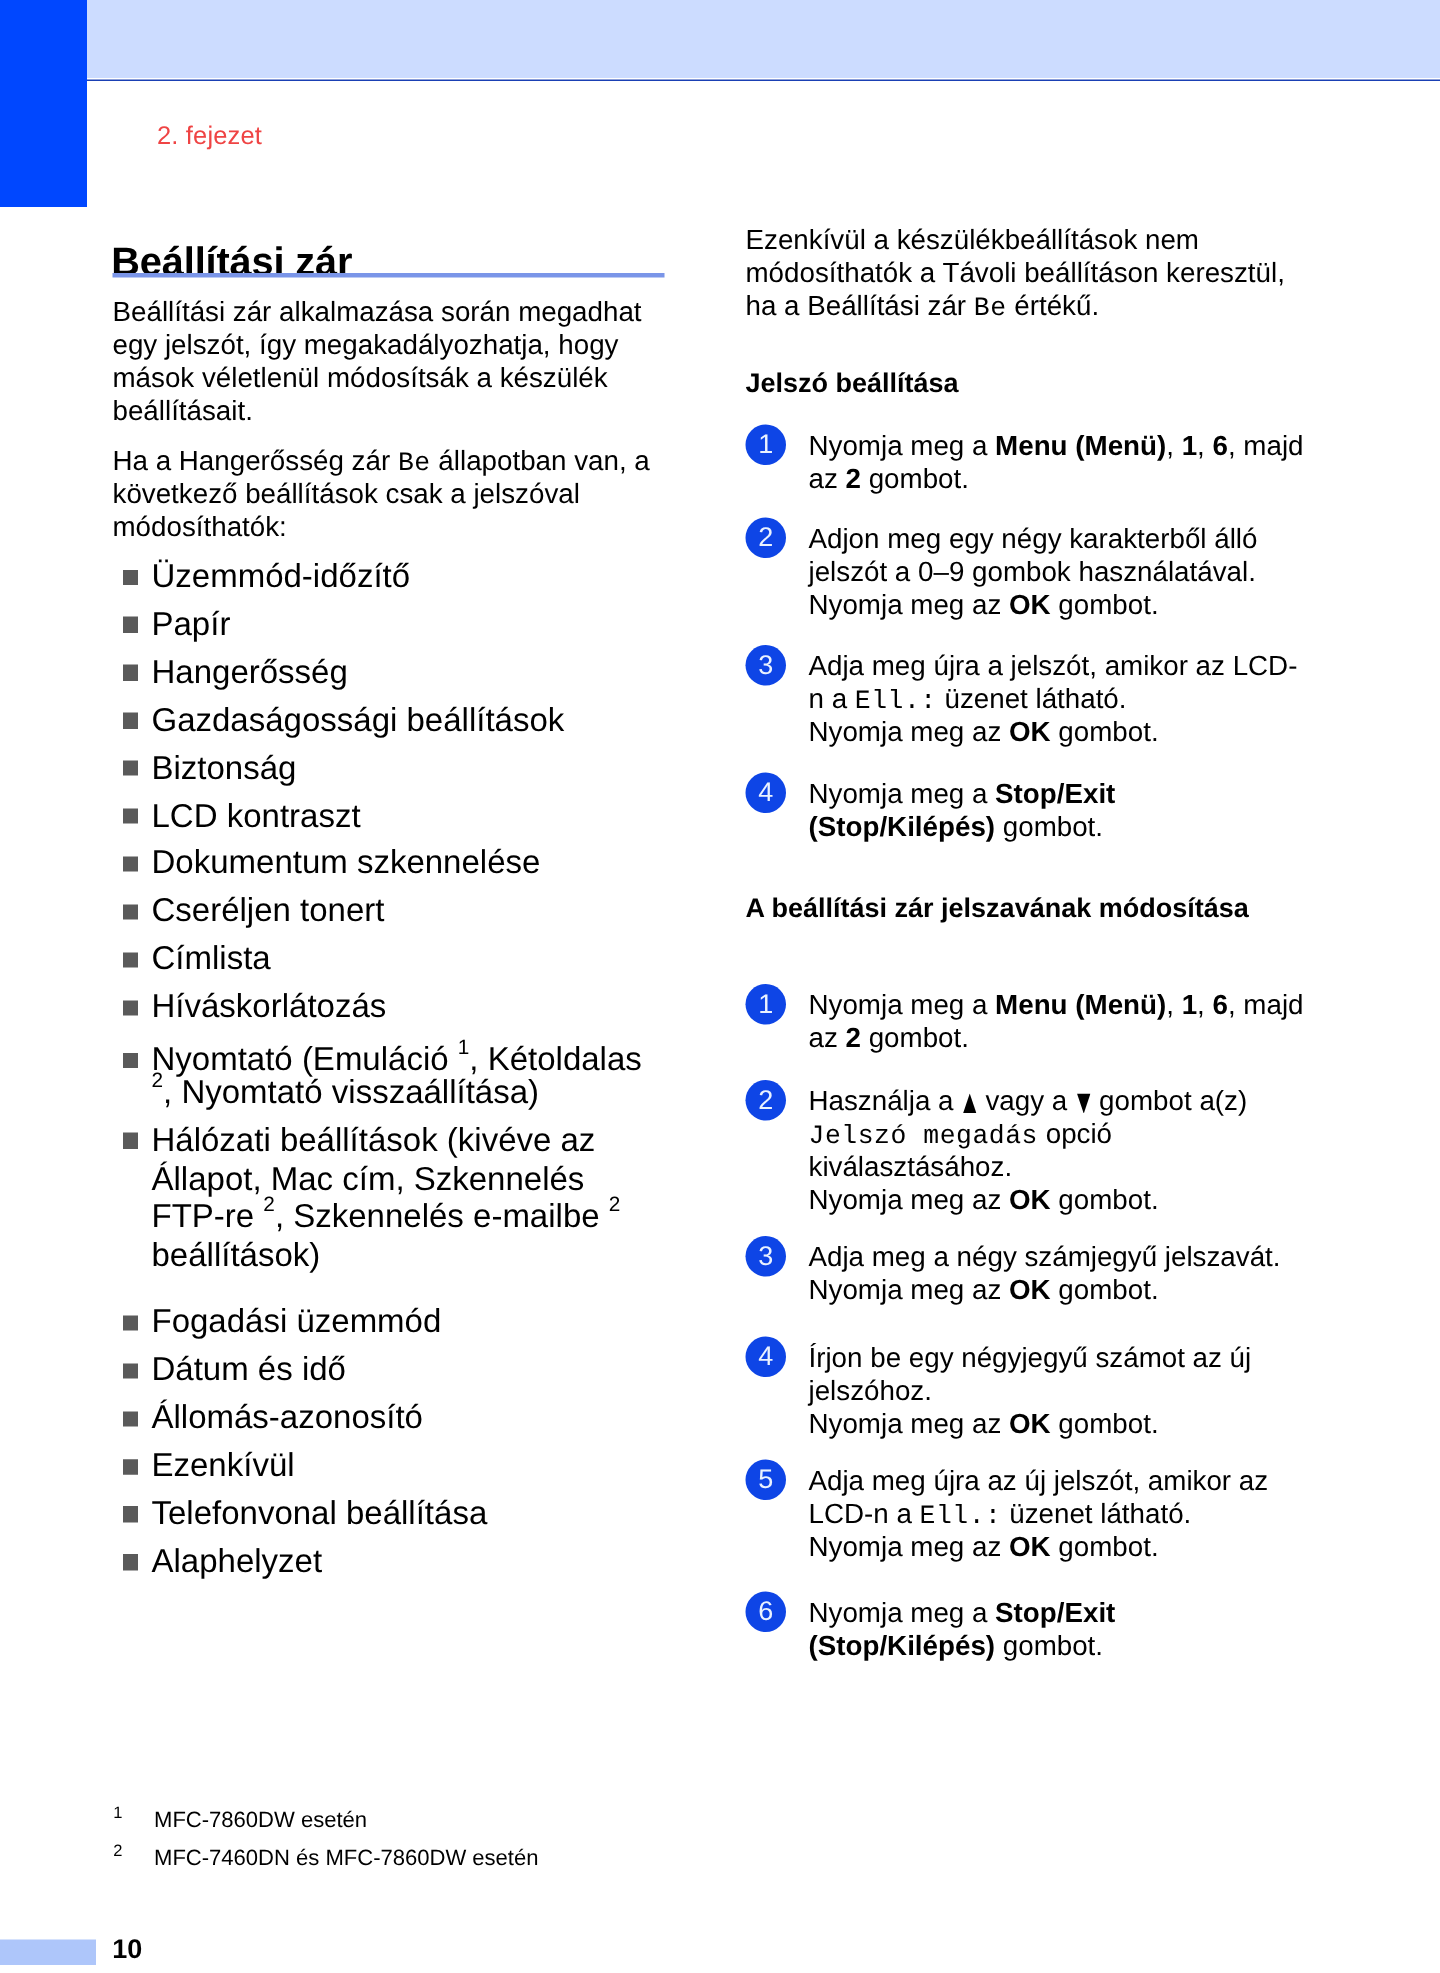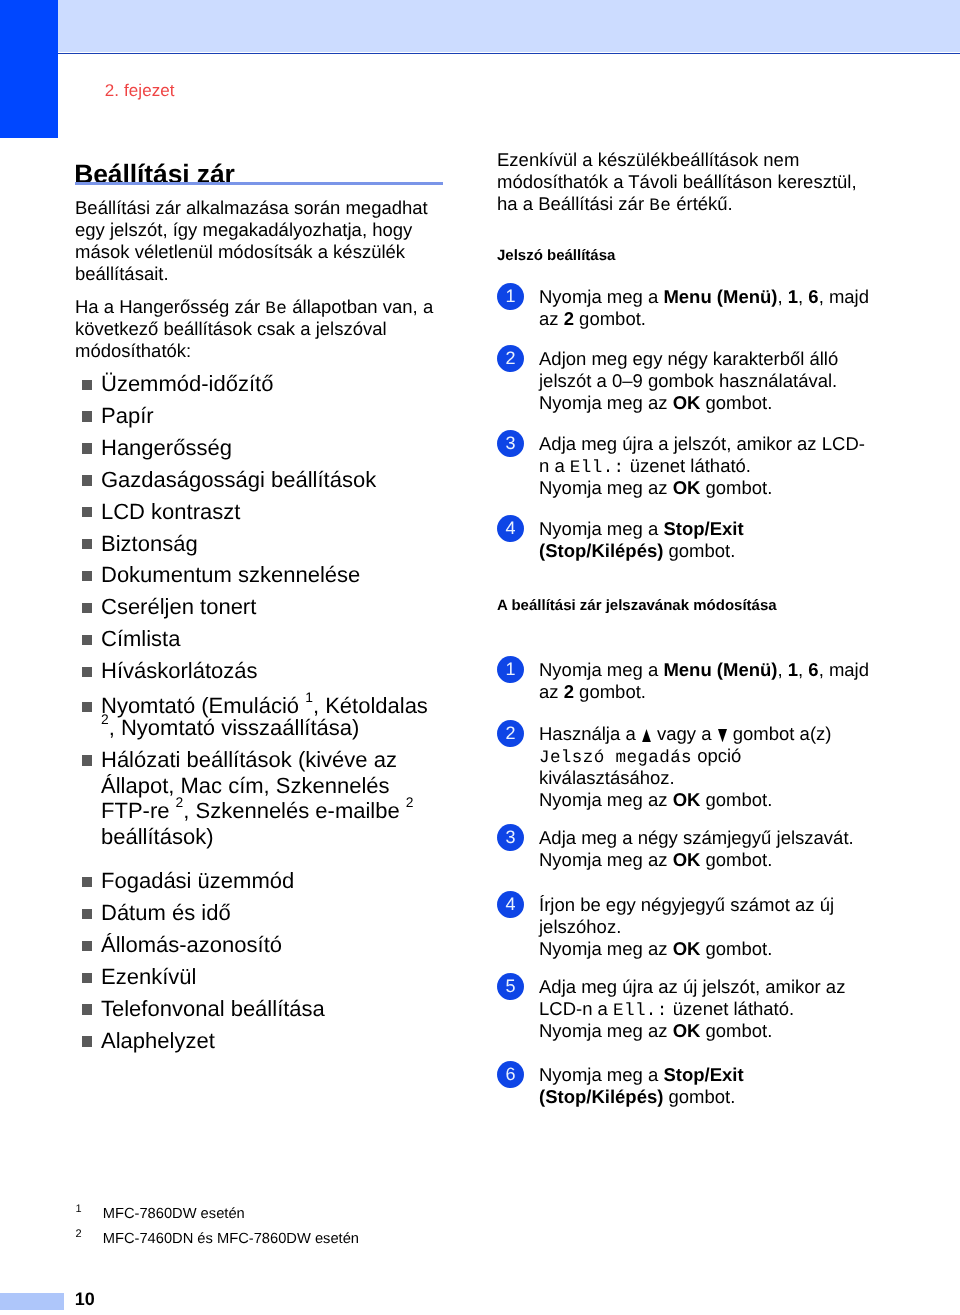--- a/index.html
+++ b/index.html
@@ -38,21 +38,21 @@
   ul.blist li:nth-child(11){margin-bottom:7.9px;}
   ul.blist li .sq{position:absolute;left:7px;top:6.5px;width:10.3px;height:10.3px;background:#5a5a5a;}
   sup{font-size:0.63em;vertical-align:0.76em;line-height:0;}
 
   
   .fnotes{position:absolute;left:75.5px;top:1202px;width:380px;}
   .fnote{position:relative;font-size:14.7px;line-height:25.1px;padding-left:27.2px;}
   .fnote .fnum{position:absolute;left:0;top:-5.5px;font-size:11px;}
 
   
-  h2.sub{margin:0;font-size:15px;font-weight:bold;line-height:23.7px;}
+  h2.sub{margin:0;font-size:18px;font-weight:bold;line-height:23.7px;}
   ol.steps{list-style:none;margin:0;padding:0;}
   ol.steps li{position:relative;padding-left:42px;font-size:18.5px;line-height:22px;
               margin-bottom:18px;}
   ol.steps li:last-child{margin-bottom:0;}
   #rc-s1 li:nth-child(1){margin-bottom:17.5px;}
   #rc-s1 li:nth-child(2){margin-bottom:19.5px;}
   #rc-s1 li:nth-child(3){margin-bottom:19px;}
   #rc-s2 li:nth-child(1){margin-bottom:20px;}
   #rc-s2 li:nth-child(2){margin-bottom:16px;}
   #rc-s2 li:nth-child(3){margin-bottom:23px;}
@@ -87,22 +87,22 @@
   <div class="h1-rule"></div>
 
   <div class="colL">
     <p class="body">Beállítási zár alkalmazása során megadhat egy jelszót, így megakadályozhatja, hogy mások véletlenül módosítsák a készülék beállításait.</p>
     <p class="body"><span>Ha a Hangerősség zár </span><span class="mono">Be</span><span> állapotban van, a következő beállítások csak a jelszóval módosíthatók:</span></p>
     <ul class="blist">
         <li><span class="sq"></span><span>Üzemmód-időzítő</span></li>
         <li><span class="sq"></span><span>Papír</span></li>
         <li><span class="sq"></span><span>Hangerősség</span></li>
         <li><span class="sq"></span><span>Gazdaságossági beállítások</span></li>
+        <li><span class="sq"></span><span>Biztonság</span></li>
         <li><span class="sq"></span><span>LCD kontraszt</span></li>
-        <li><span class="sq"></span><span>Biztonság</span></li>
         <li><span class="sq"></span><span>Dokumentum szkennelése</span></li>
         <li><span class="sq"></span><span>Cseréljen tonert</span></li>
         <li><span class="sq"></span><span>Címlista</span></li>
         <li><span class="sq"></span><span>Híváskorlátozás</span></li>
         <li><span class="sq"></span><span>Nyomtató (Emuláció <sup>1</sup>, Kétoldalas <sup>2</sup>, Nyomtató visszaállítása)</span></li>
         <li><span class="sq"></span><span>Hálózati beállítások (kivéve az Állapot, Mac cím, Szkennelés FTP-re <sup>2</sup>, Szkennelés e-mailbe <sup>2</sup> beállítások)</span></li>
         <li><span class="sq"></span><span>Fogadási üzemmód</span></li>
         <li><span class="sq"></span><span>Dátum és idő</span></li>
         <li><span class="sq"></span><span>Állomás-azonosító</span></li>
         <li><span class="sq"></span></li>

